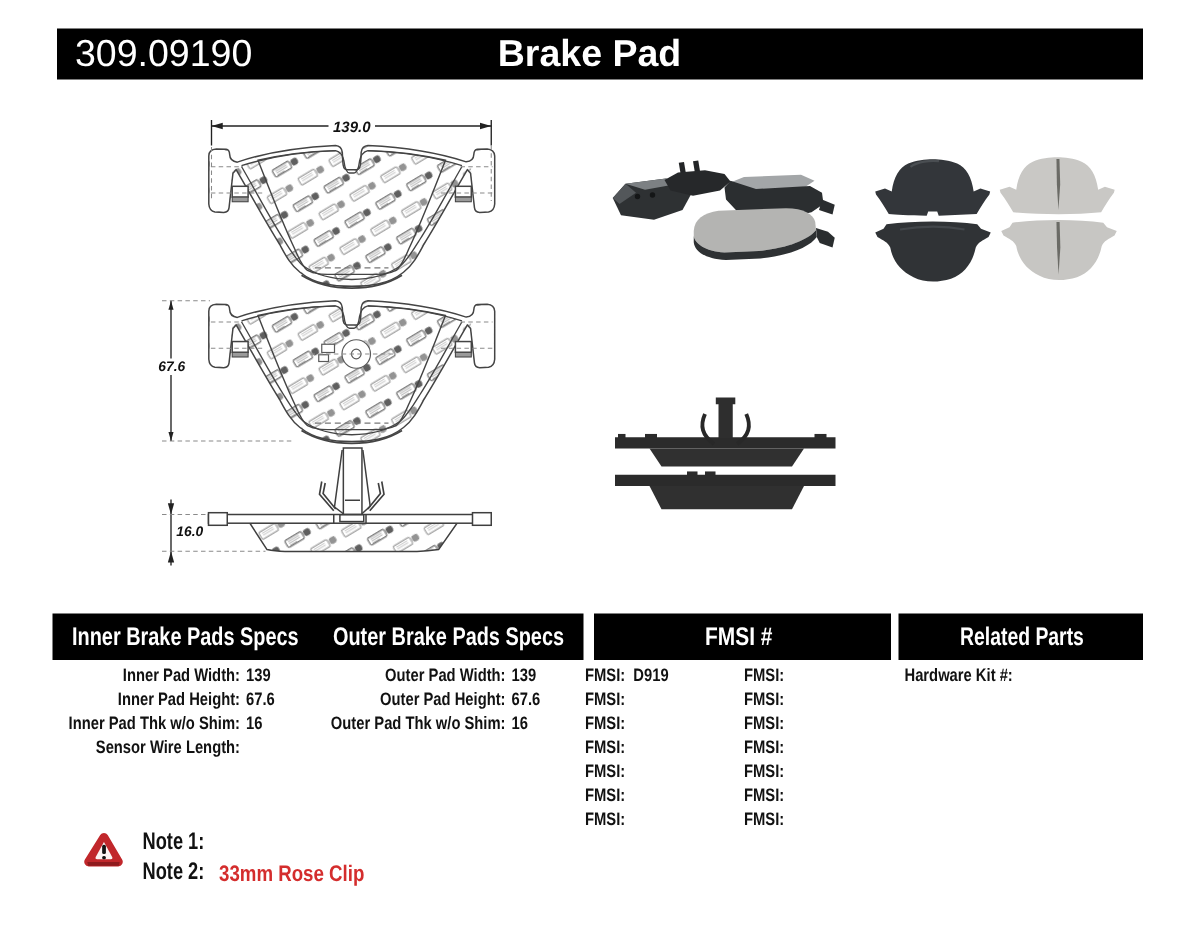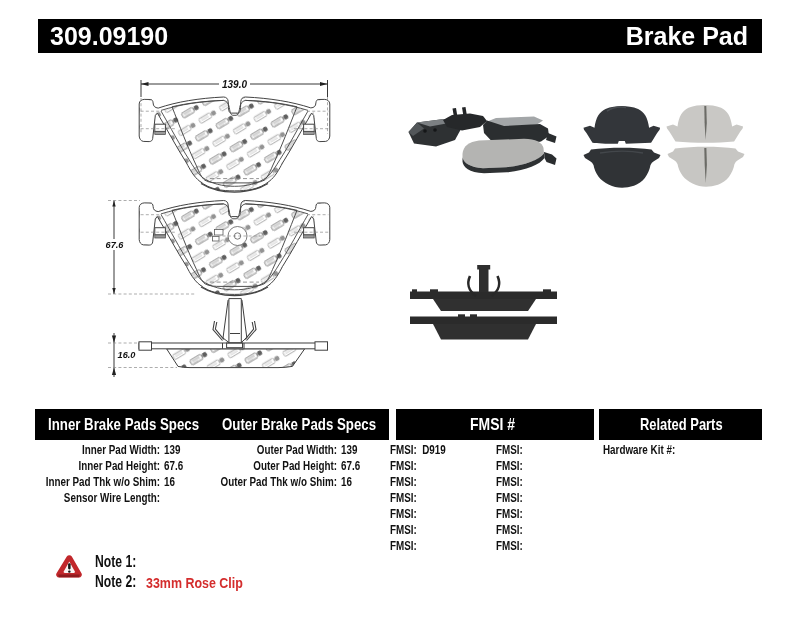--- a/index.html
+++ b/index.html
@@ -10,22 +10,22 @@
   .hdr{color:#fff;font-weight:bold;font-size:17px;text-align:center;line-height:31px;}
   .spec{position:absolute;font-weight:bold;font-size:12px;color:#111;white-space:nowrap;
         transform:scaleX(0.82);transform-origin:0 0;}
   .specr{position:absolute;font-weight:bold;font-size:12px;color:#111;white-space:nowrap;
         text-align:right;transform:scaleX(0.82);transform-origin:100% 0;}
 </style>
 </head>
 <body>
 
 <div class="bar" style="left:38px;top:19px;width:724px;height:34px;"></div>
-<div class="abs" style="left:50px;top:19px;height:46px;line-height:34px;color:#fff;font-weight:bold;font-size:25px;">309.09190</div>
-<div class="abs" style="left:38px;top:19px;width:710px;height:34px;line-height:34px;color:#fff;font-weight:bold;font-size:25px;text-align:right;">Brake Pad</div>
+<div class="abs" style="left:50px;top:19px;height:46px;line-height:34px;color:#fff;font-weight:normal;font-size:25px;">309.09190</div>
+<div class="abs" style="left:38px;top:19px;width:710px;height:34px;line-height:34px;color:#fff;font-weight:bold;font-size:25px;text-align:center;">Brake Pad</div>
 
 <svg class="abs" style="left:0;top:0;" width="800" height="619" viewBox="0 0 800 619">
 <defs>
   <pattern id="wm" width="24" height="27" patternUnits="userSpaceOnUse" patternTransform="rotate(-31)">
     <rect x="0.8" y="1.8" width="12.6" height="5.3" rx="1" fill="none" stroke="#7e7e7e" stroke-width="0.9"></rect>
     <path d="M2.6,3.4 L11,3.4 M2.6,4.8 L11,4.8 M2.6,6.2 L8,6.2" stroke="#aaa" stroke-width="0.6" fill="none"></path>
     <rect x="14.3" y="2.1" width="4.8" height="4.6" rx="1.6" fill="#5f5f5f"></rect>
     <rect x="12.8" y="15.3" width="12.6" height="5.3" rx="1" fill="none" stroke="#a9a9a9" stroke-width="0.9"></rect>
     <rect x="-11.2" y="15.3" width="12.6" height="5.3" rx="1" fill="none" stroke="#a9a9a9" stroke-width="0.9"></rect>
     <path d="M14.6,16.9 L23,16.9 M14.6,18.3 L23,18.3" stroke="#c2c2c2" stroke-width="0.6" fill="none"></path>

